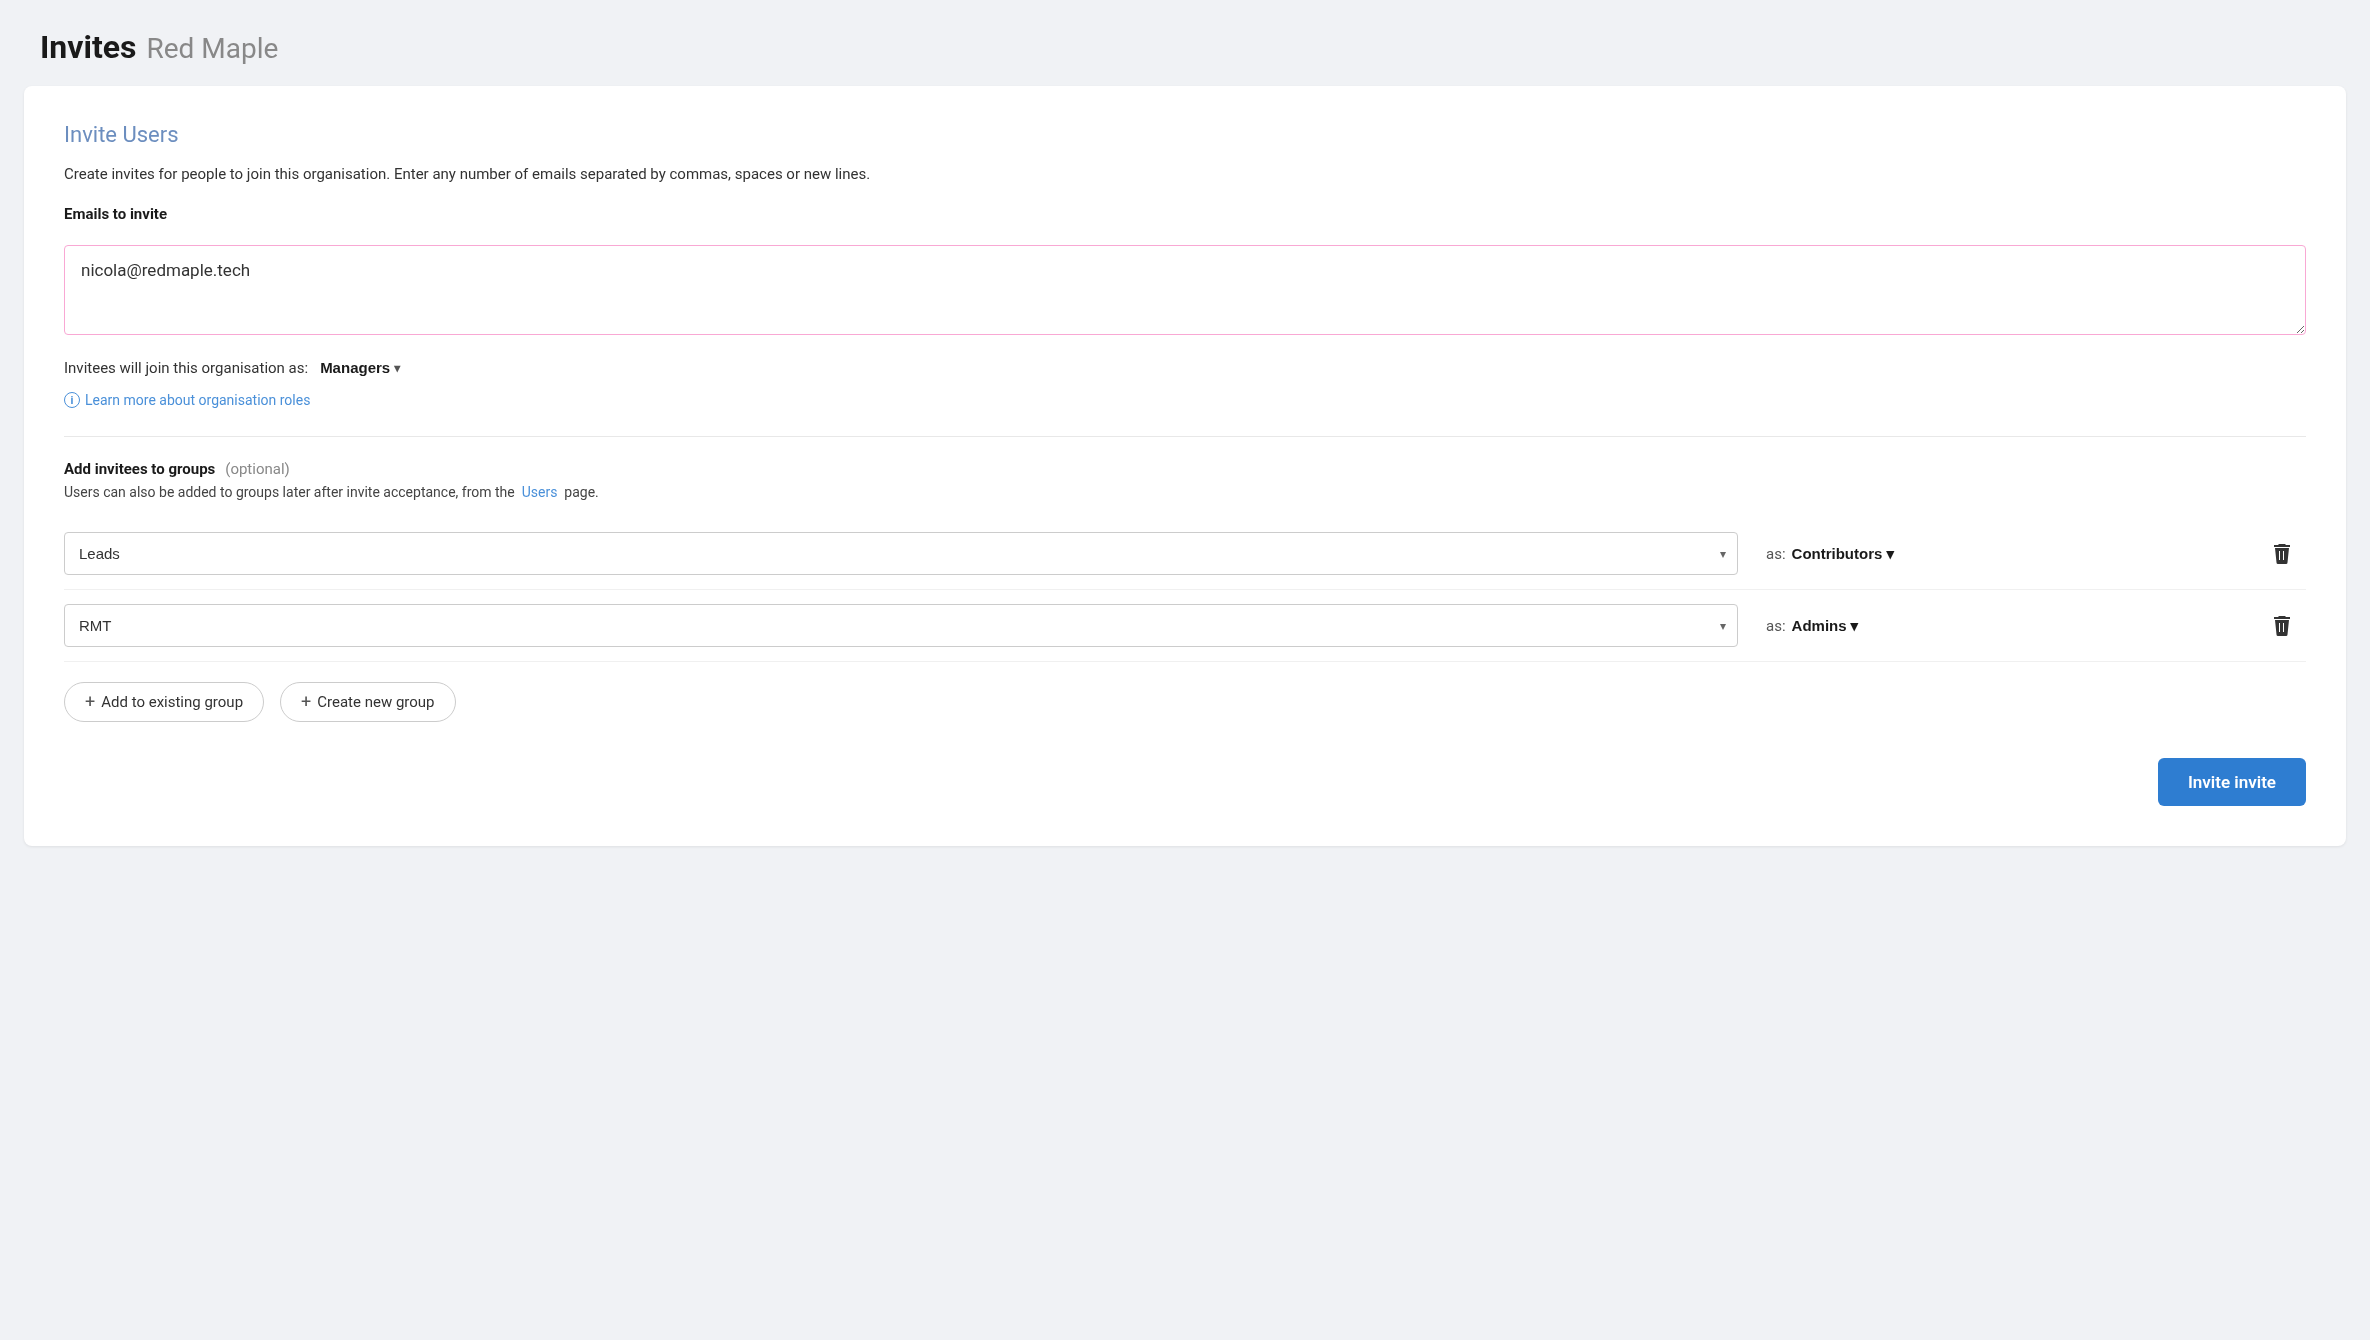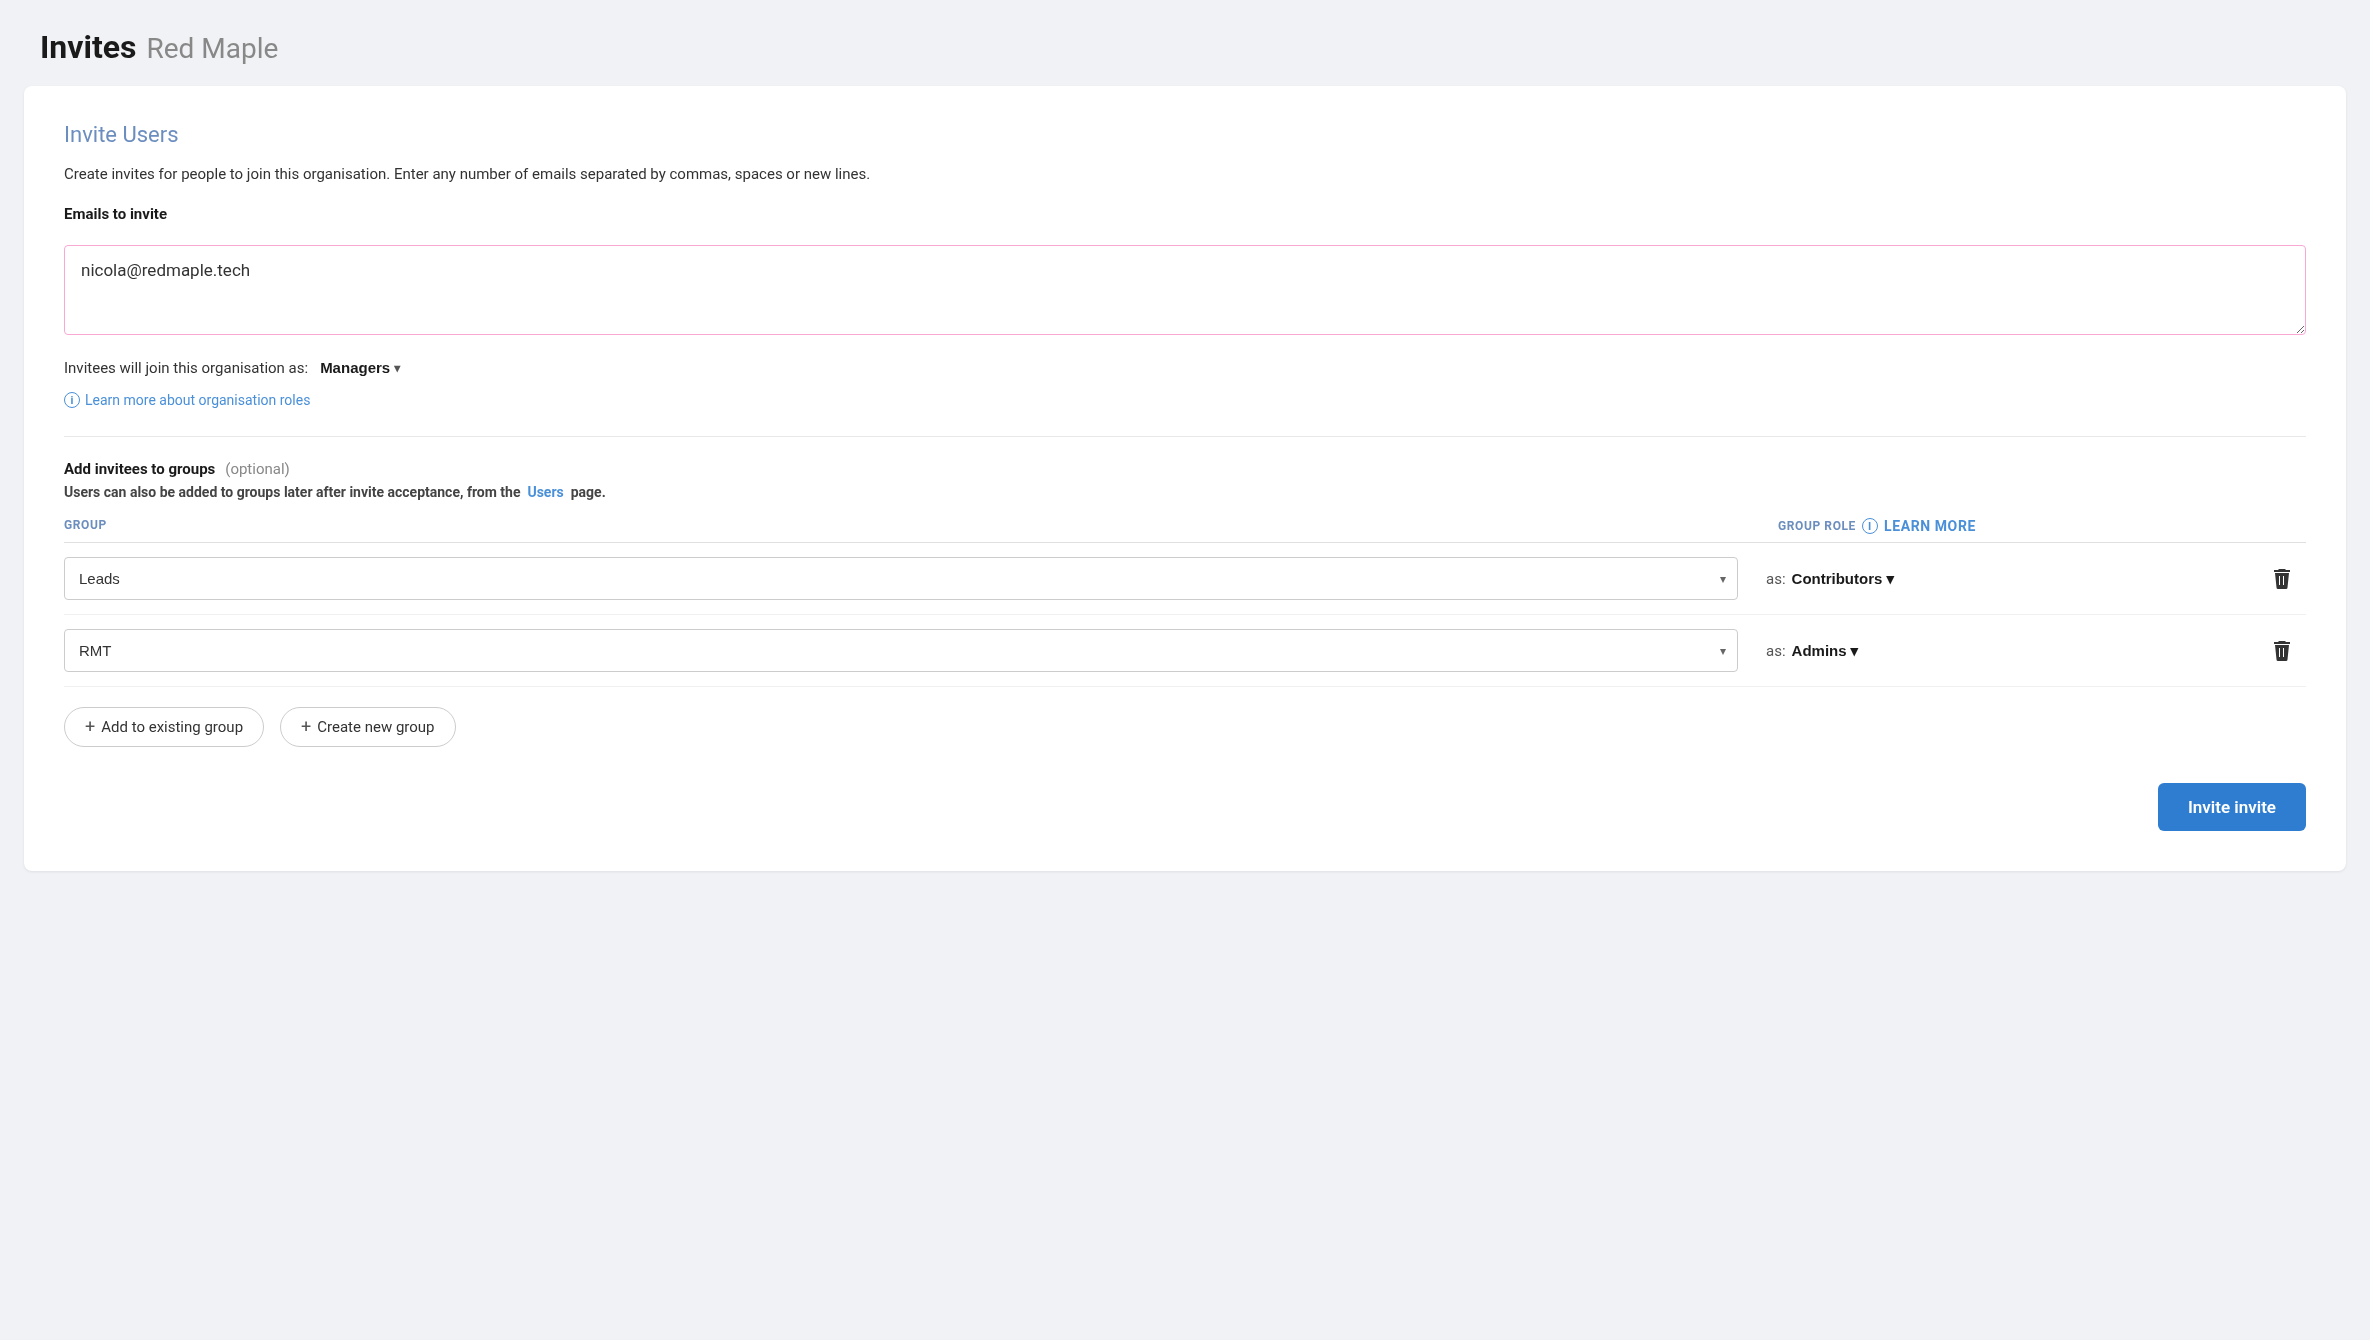--- a/index.html
+++ b/index.html
@@ -143,21 +143,20 @@
       font-weight: 400;
       color: #888;
       margin-left: 6px;
     }
 
     .groups-subtitle {
       font-size: 14px;
       color: #444;
       margin-top: 6px;
       margin-bottom: 18px;
-      font-weight: bold;
     }
 
     .groups-subtitle a {
       color: #4a90d9;
       text-decoration: none;
     }
 
     .groups-table-header {
       display: grid;
       grid-template-columns: 1fr 480px 48px;
@@ -335,31 +334,20 @@
     <span class="groups-section-title">Add invitees to groups</span>
     <span class="groups-optional">(optional)</span>
   </div>
 
   <p class="groups-subtitle">
     <span>Users can also be added to groups later after invite acceptance, from the</span>
     &nbsp;<a href="#">Users</a>&nbsp;
     <span>page.</span>
   </p>
 
-  <div class="groups-table-header">
-    <div class="col-header">GROUP</div>
-    <div class="col-header col-header-role">
-      <span>GROUP ROLE</span>
-      <span class="info-circle">i</span>
-      <a href="#" class="learn-more-link" style="margin-top:0;">
-        <span>Learn more</span>
-      </a>
-    </div>
-    <div></div>
-  </div>
 
   
   <div id="group-rows-container">
       <div class="group-row">
       <div class="group-select-wrapper">
         <select class="group-select">
           <option selected="">Leads</option>
         </select>
         <span class="select-chevron">▾</span>
       </div>

